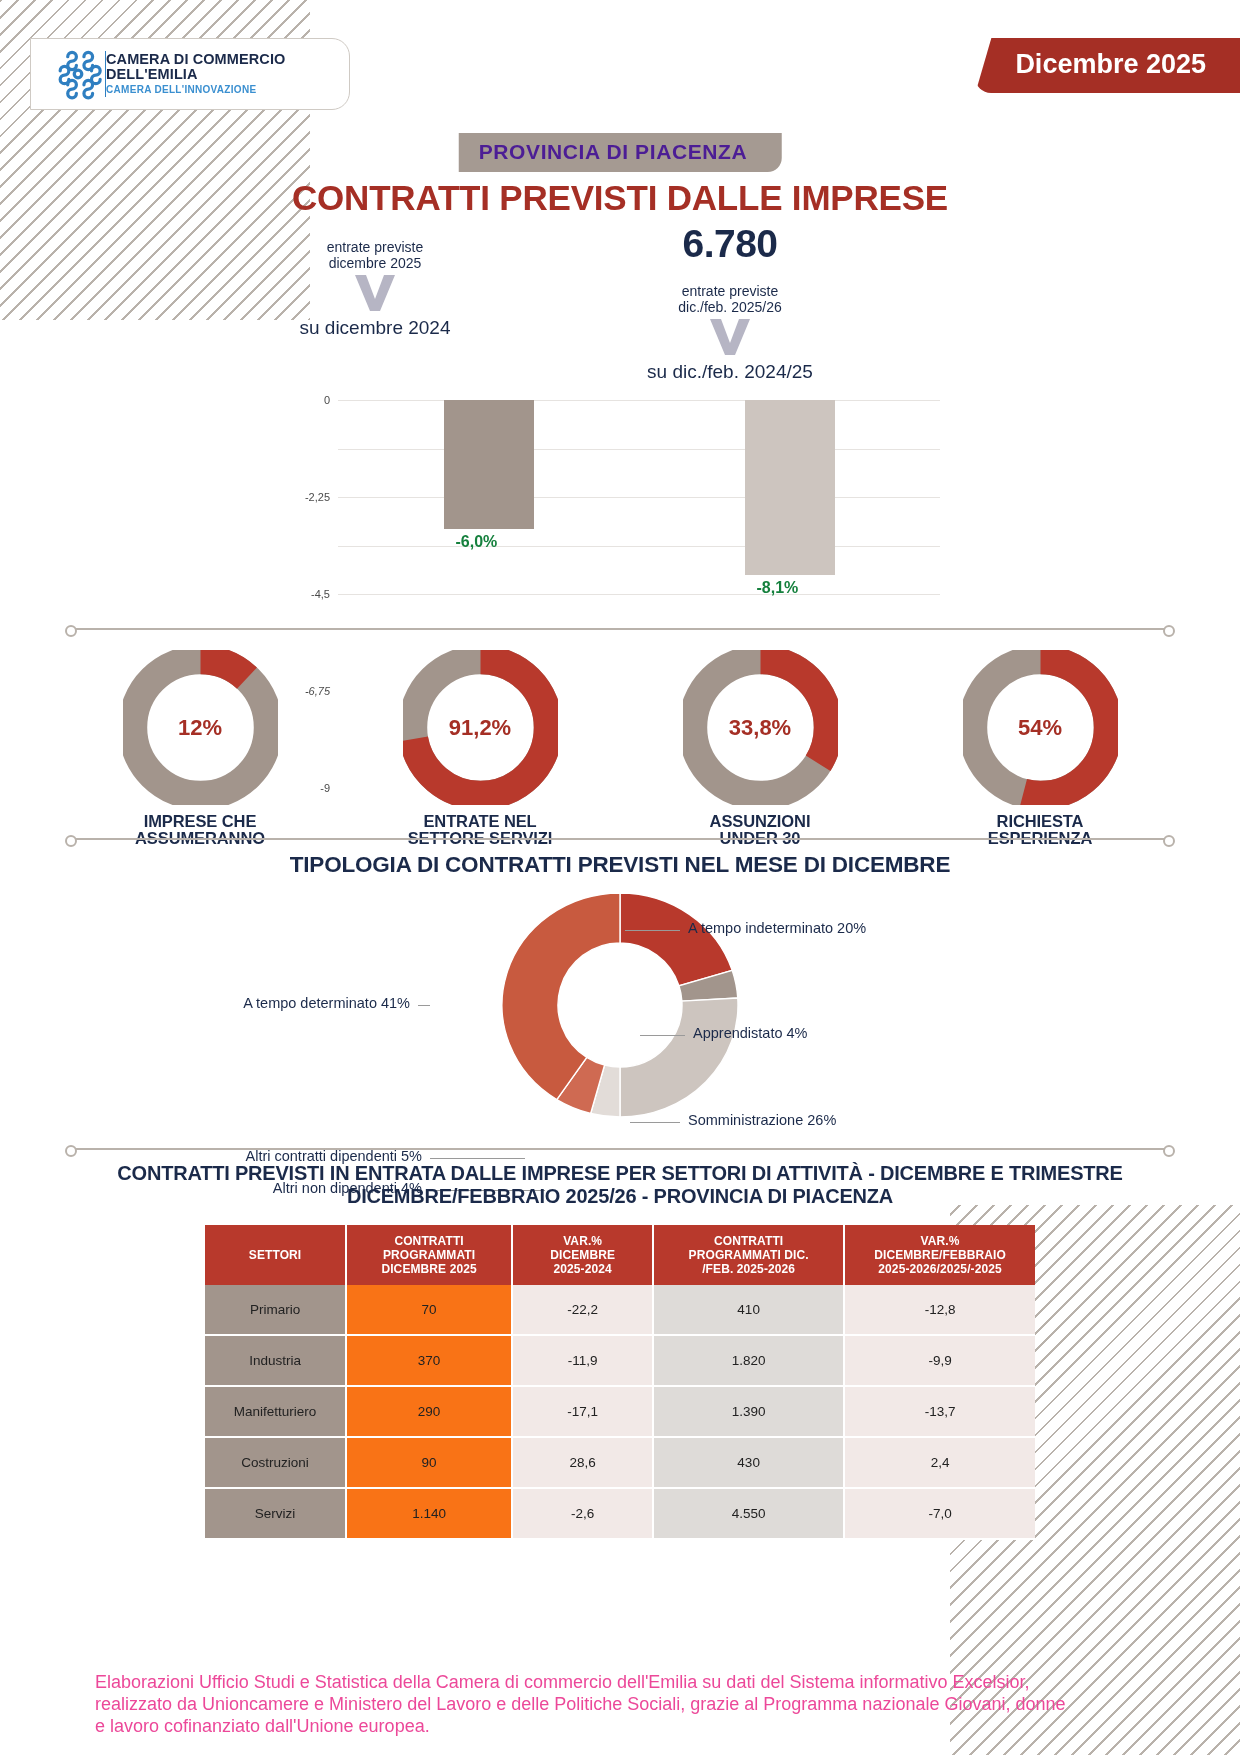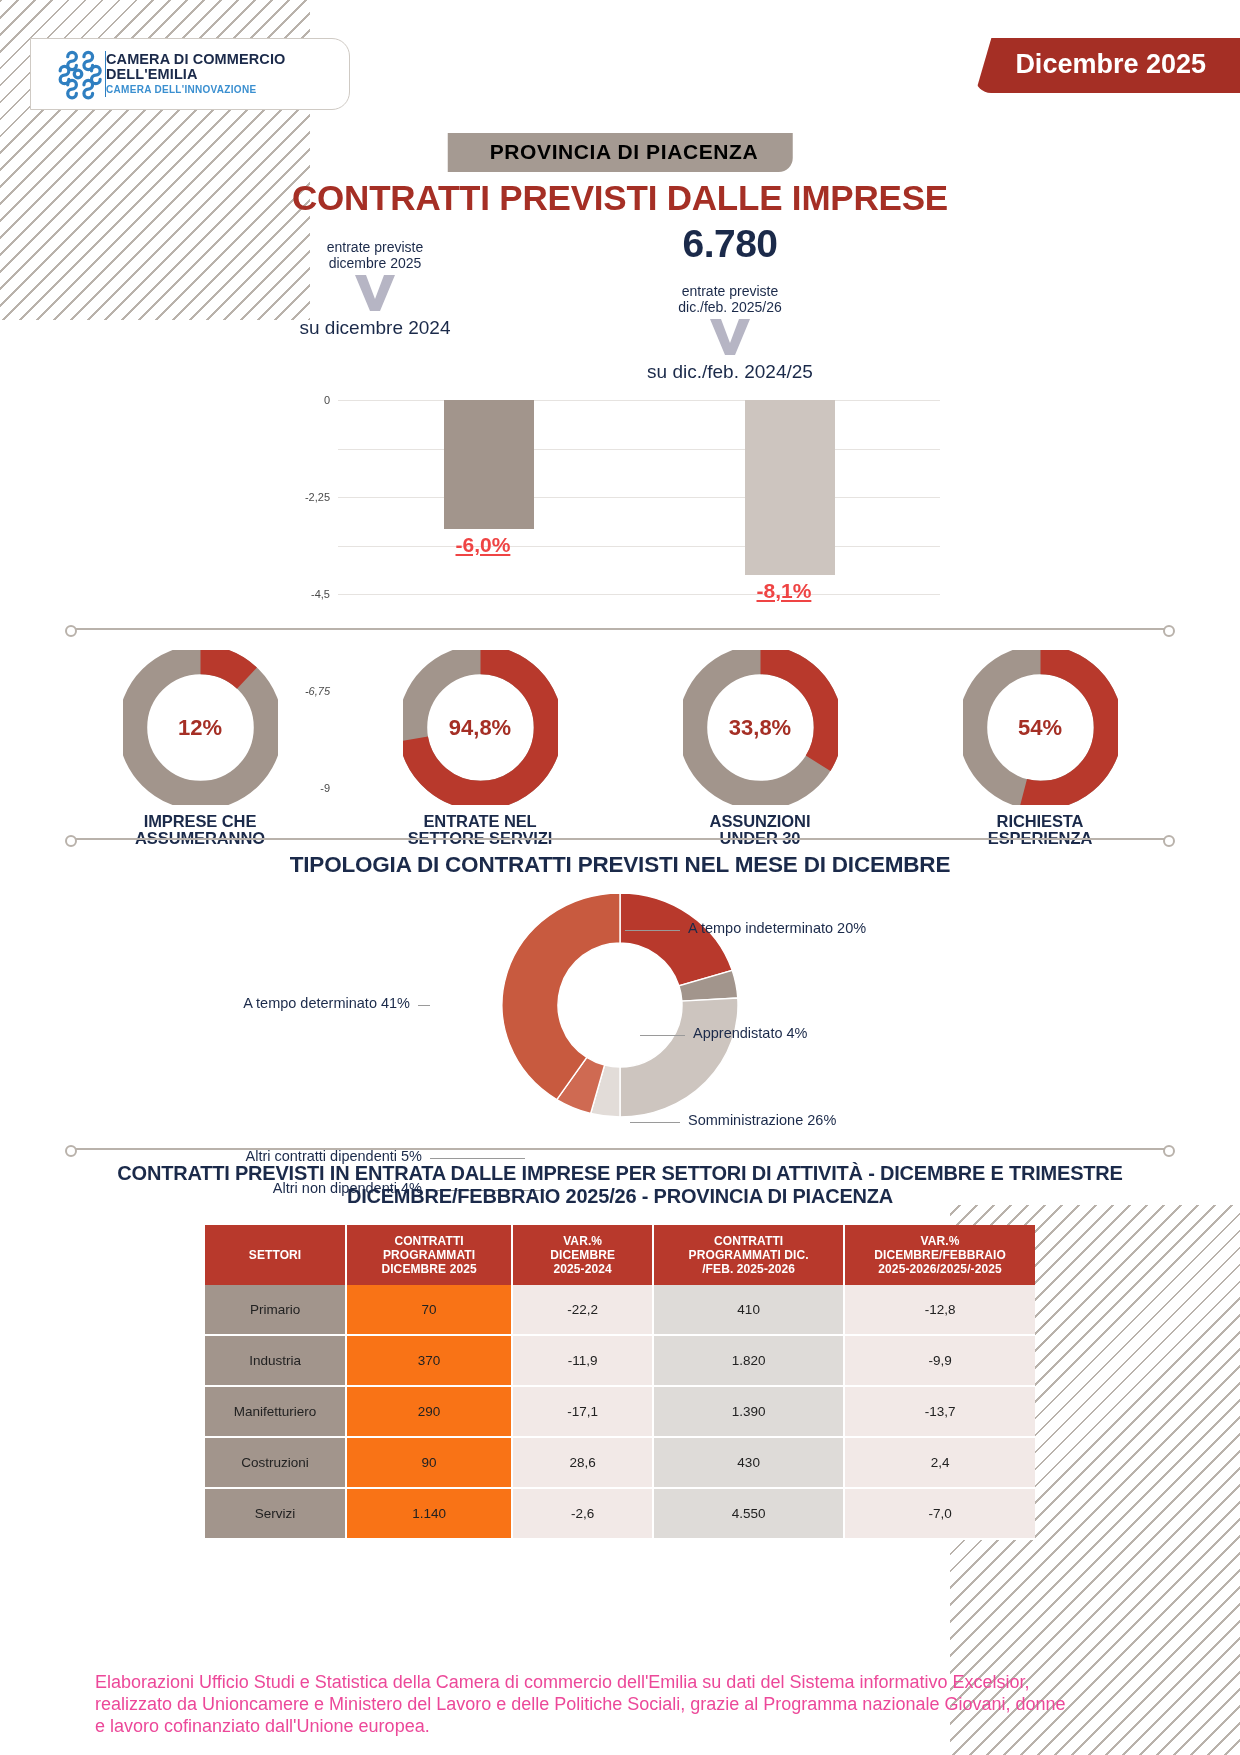--- a/index.html
+++ b/index.html
@@ -44,23 +44,23 @@
     font-size: 27px; font-weight: 700;
     padding: 11px 34px 13px 40px;
     border-radius: 0 0 0 16px;
     clip-path: polygon(16px 0, 100% 0, 100% 100%, 0 100%);
     z-index: 5;
   }
 
   
   .prov-badge {
     position: absolute; left: 50%; transform: translateX(-50%); top: 133px;
-    background: #a59a92; color: #000000;
+    background: #a59a92; color: #4c1d95;
     font-size: 21px; font-weight: 700; letter-spacing: .6px;
-    padding: 7px 34px 8px 42px;
+    padding: 7px 34px 8px 20px;
     border-radius: 0 0 14px 0;
   }
   .main-title {
     position: absolute; left: 0; right: 0; top: 178px;
     text-align: center; color: #a52f25;
     font-size: 35px; font-weight: 700; letter-spacing: -.2px;
   }
 
   
   .kpi { position: absolute; top: 222px; width: 330px; text-align: center; color: #1b2a4a; }
@@ -71,21 +71,21 @@
   .kpi-arrow { margin: 2px auto 0; width: 46px; height: 40px; }
   .kpi-cmp { font-size: 19px; color: #1b2a4a; margin-top: 4px; }
 
   
   .barchart { position: absolute; left: 290px; top: 392px; width: 660px; height: 210px; }
   .bc-plot { position: absolute; left: 48px; right: 10px; top: 8px; bottom: 8px; }
   .gridline { position: absolute; left: 0; right: 0; height: 1px; background: #e6e3e0; }
   .ytick { position: absolute; right: calc(100% + 8px); transform: translateY(-50%);
            font-size: 11px; color: #4a4a4a; white-space: nowrap; }
   .bar { position: absolute; top: 0; }
-  .bar-val { position: absolute; font-size: 21px; font-weight: 700; color: #ef4444; white-space: nowrap; text-decoration: underline; }
+  .bar-val { position: absolute; font-size: 16px; font-weight: 700; color: #15803d; white-space: nowrap; }
 
   
   .sep { position: absolute; height: 2px; background: #b9b2ab; left: 70px; right: 70px; }
   .sep::before, .sep::after {
     content: ""; position: absolute; top: -3px; width: 8px; height: 8px;
     border: 2px solid #b9b2ab; border-radius: 50%; background: #fff;
   }
   .sep::before { left: -5px; }
   .sep::after { right: -5px; }
 
@@ -241,21 +241,21 @@
           </svg><div class="donut-val">12%</div></div>
         <div class="donut-label">
           <div>IMPRESE CHE</div>
           <div>ASSUMERANNO</div>
         </div>
       </div>
       <div class="donut-cell">
         <div class="donut-wrap"><svg viewBox="0 0 160 160" width="155" height="155">
             <circle cx="80" cy="80" r="70" fill="none" stroke="#a2958c" stroke-width="30"></circle>
             <circle cx="80" cy="80" r="70" fill="none" stroke="#b8392c" stroke-width="30" stroke-dasharray="317.55218542485625 122.27078607771477" transform="rotate(-90 80 80)"></circle>
-          </svg><div class="donut-val">94,8%</div></div>
+          </svg><div class="donut-val">91,2%</div></div>
         <div class="donut-label">
           <div>ENTRATE NEL</div>
           <div>SETTORE SERVIZI</div>
         </div>
       </div>
       <div class="donut-cell">
         <div class="donut-wrap"><svg viewBox="0 0 160 160" width="155" height="155">
             <circle cx="80" cy="80" r="70" fill="none" stroke="#a2958c" stroke-width="30"></circle>
             <circle cx="80" cy="80" r="70" fill="none" stroke="#b8392c" stroke-width="30" stroke-dasharray="148.660164367869 291.162807134702" transform="rotate(-90 80 80)"></circle>
           </svg><div class="donut-val">33,8%</div></div>

